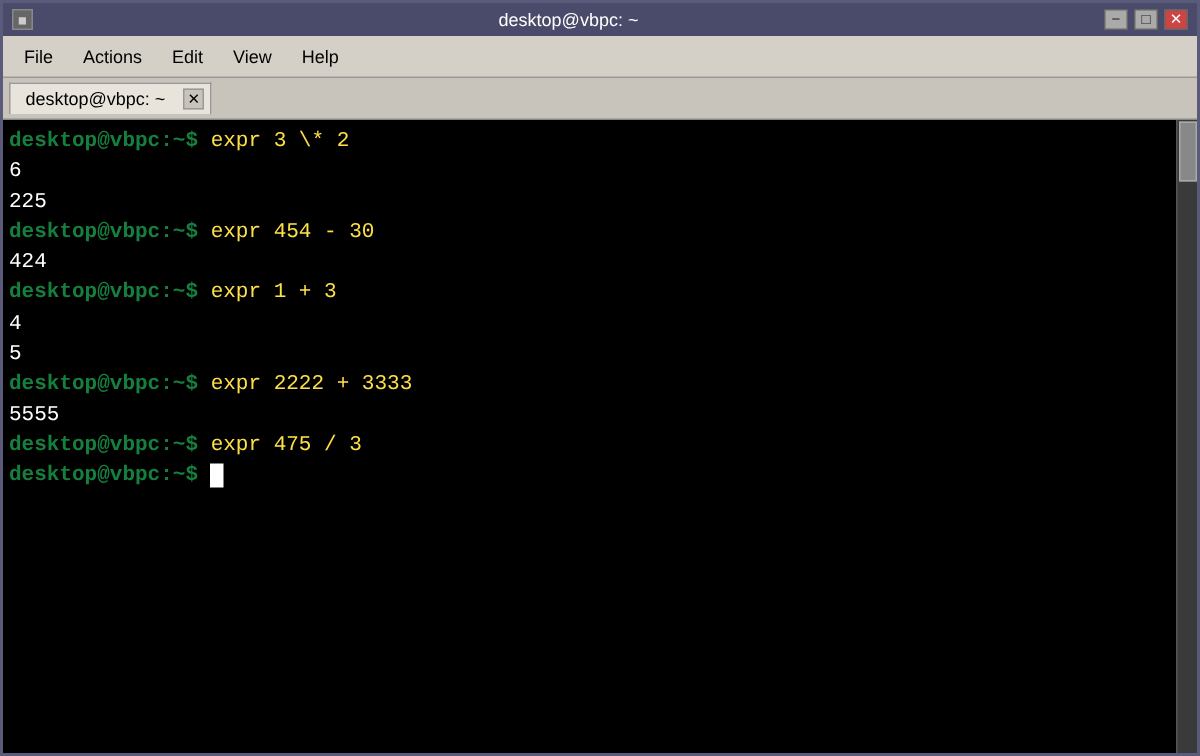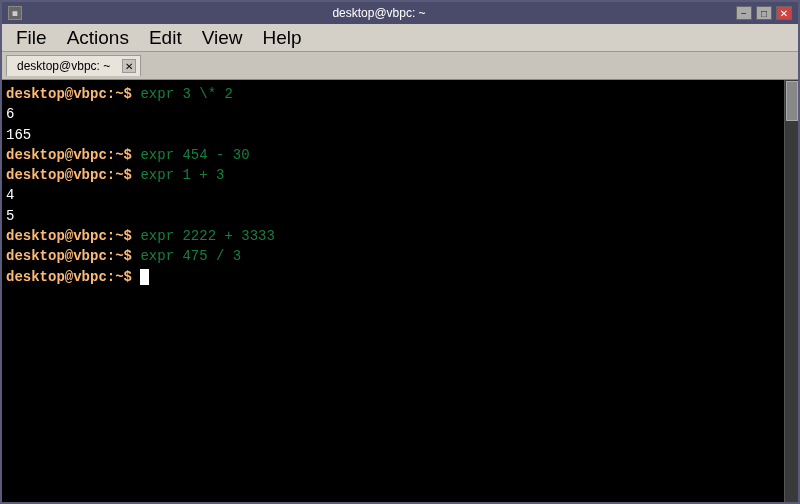--- a/index.html
+++ b/index.html
@@ -79,21 +79,21 @@
       height: 28px;
       background: #d4d0c8;
       display: flex;
       align-items: center;
       padding: 0 4px;
       border-bottom: 1px solid #999;
     }
 
     .menu-item {
       padding: 2px 10px;
-      font-size: 19px;
+      font-size: 12px;
       font-family: sans-serif;
       color: #000;
       cursor: pointer;
     }
 
     
     .tab-bar {
       height: 28px;
       background: #c8c4bc;
       display: flex;
@@ -140,27 +140,27 @@
     }
 
     .terminal-content {
       font-family: 'Courier New', monospace;
       font-size: 14px;
       line-height: 1.45;
       color: #ffffff;
     }
 
     .prompt {
-      color: #fdba74;
+      color: #15803d;
       font-weight: bold;
       text-align: right;
     }
 
     .cmd {
-      color: #15803d;
+      color: #fde047;
     }
 
     .output {
       color: #ffffff;
     }
 
     
     .scrollbar {
       position: absolute;
       right: 0;
@@ -221,32 +221,34 @@
       <div class="tab-close">✕</div>
     </div>
   </div>
 
   <div class="terminal">
     <div class="terminal-content">
       <div>
         <span class="prompt">desktop@vbpc:~$</span><span class="cmd"> expr 3 \* 2</span>
       </div>
       <div class="output">6</div>
-      <div class="output">165</div>
+      <div class="output">225</div>
       <div>
         <span class="prompt">desktop@vbpc:~$</span><span class="cmd"> expr 454 - 30</span>
       </div>
+      <div class="output">424</div>
       <div>
         <span class="prompt">desktop@vbpc:~$</span><span class="cmd"> expr 1 + 3</span>
       </div>
       <div class="output">4</div>
       <div class="output">5</div>
       <div>
         <span class="prompt">desktop@vbpc:~$</span><span class="cmd"> expr 2222 + 3333</span>
       </div>
+      <div class="output">5555</div>
       <div>
         <span class="prompt">desktop@vbpc:~$</span><span class="cmd"> expr 475 / 3</span>
       </div>
       <div>
         <span class="prompt">desktop@vbpc:~$</span><span class="cmd"> </span><span class="cursor"></span>
       </div>
     </div>
     <div class="scrollbar">
       <div class="scrollbar-thumb"></div>
     </div>

